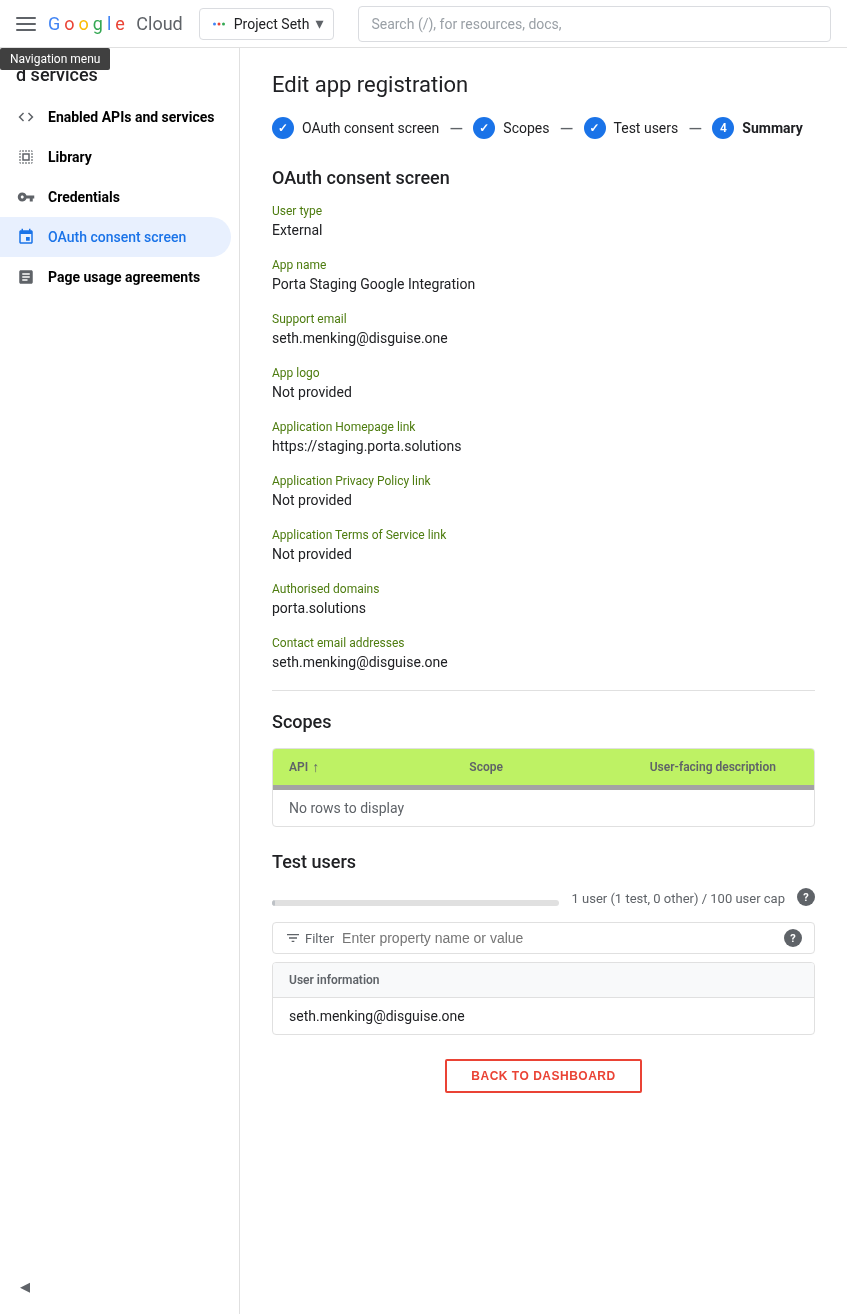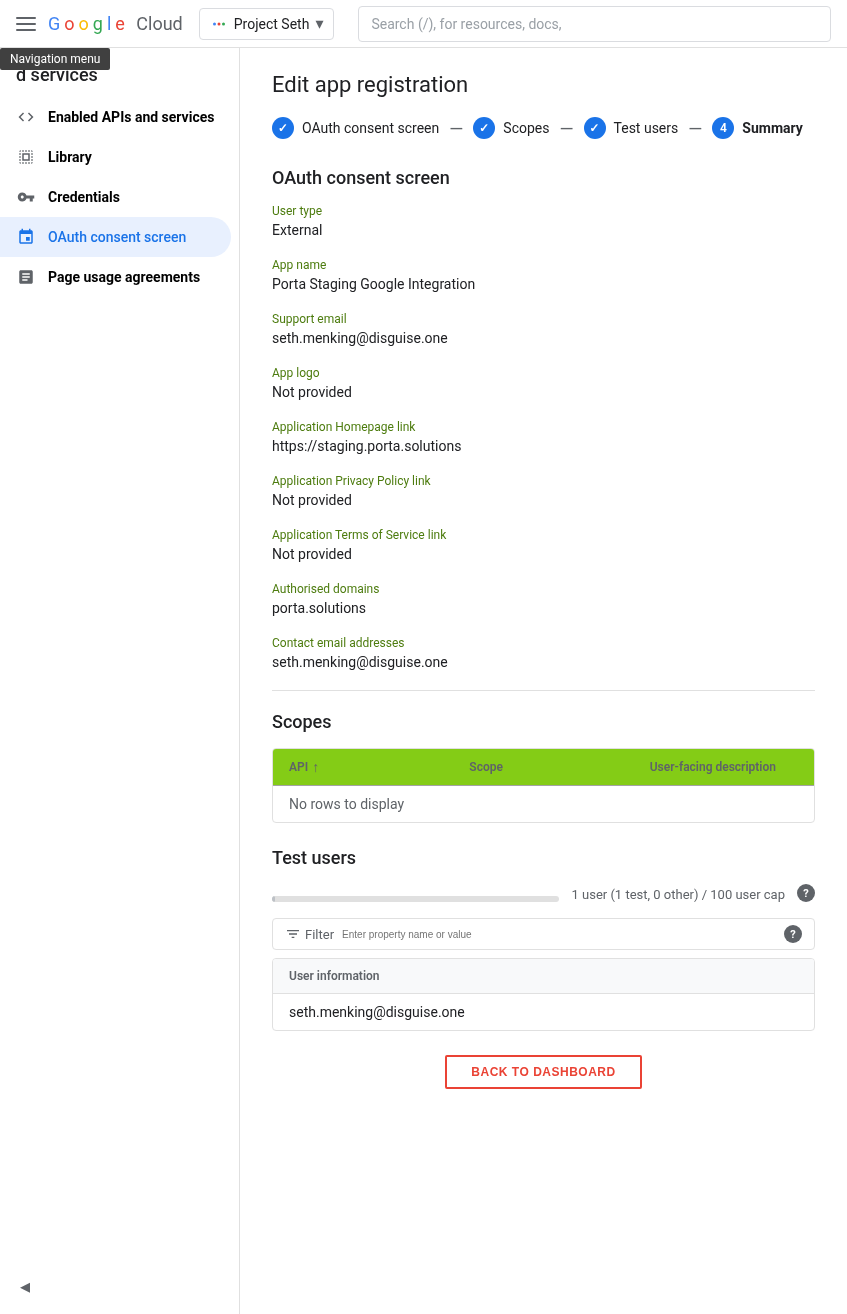--- a/index.html
+++ b/index.html
@@ -91,41 +91,41 @@
     
     .section-title { font-size: 18px; font-weight: 500; color: #202124; margin-bottom: 16px; }
     .field-group { margin-bottom: 20px; }
     .field-label { font-size: 12px; color: #4d7c0f; margin-bottom: 4px; }
     .field-value { font-size: 14px; color: #202124; }
 
     .divider { border: none; border-top: 1px solid #e0e0e0; margin: 20px 0; }
 
     
     .table-container { border: 1px solid #e0e0e0; border-radius: 4px; overflow: hidden; margin-bottom: 8px; }
-    .table-header { display: flex; background: #84cc16; border-bottom: 1px solid #a3a3a3; }
+    .table-header { display: flex; background: #bef264; border-bottom: 5px solid #a3a3a3; }
     .table-header-cell { padding: 10px 16px; font-size: 12px; font-weight: 600; color: #5f6368; flex: 1; display: flex; align-items: center; gap: 4px; }
     .table-row { display: flex; border-bottom: 1px solid #e0e0e0; }
     .table-row:last-child { border-bottom: none; }
     .table-cell { padding: 10px 16px; font-size: 14px; color: #5f6368; flex: 1; }
     .sort-arrow { font-size: 14px; }
 
     
     .progress-bar-container { display: flex; align-items: flex-end; gap: 12px; margin-bottom: 16px; }
     .progress-bar-track { flex: 1; height: 6px; background: #e0e0e0; border-radius: 3px; overflow: hidden; }
     .progress-bar-fill { height: 100%; background: #bdc1c6; border-radius: 3px; }
     .progress-label { font-size: 13px; color: #5f6368; white-space: nowrap; }
     .help-icon { width: 18px; height: 18px; border-radius: 50%; background: #5f6368; color: #fff; display: flex; align-items: center; justify-content: center; font-size: 11px; font-weight: bold; cursor: pointer; flex-shrink: 0; }
 
     
     .filter-bar {
       display: flex; align-items: center; gap: 8px; border: 1px solid #e0e0e0;
       border-radius: 4px; padding: 6px 12px; margin-bottom: 0;
     }
     .filter-icon { color: #5f6368; font-size: 14px; display: flex; align-items: center; gap: 4px; }
-    .filter-input { flex: 1; border: none; outline: none; font-size: 10px; color: #9aa0a6; }
+    .filter-input { flex: 1; border: none; outline: none; font-size: 14px; color: #9aa0a6; }
 
     
     .users-table { border: 1px solid #e0e0e0; border-radius: 4px; overflow: hidden; margin-top: 8px; }
     .users-table-header { background: #f8f9fa; padding: 10px 16px; font-size: 12px; font-weight: 600; color: #5f6368; border-bottom: 1px solid #e0e0e0; }
     .users-table-row { padding: 10px 16px; font-size: 14px; color: #202124; }
 
     
     .back-btn-container { display: flex; justify-content: center; padding: 24px 0; }
     .back-btn {
       border: 2px solid #ea4335; background: #fff; color: #ea4335;

